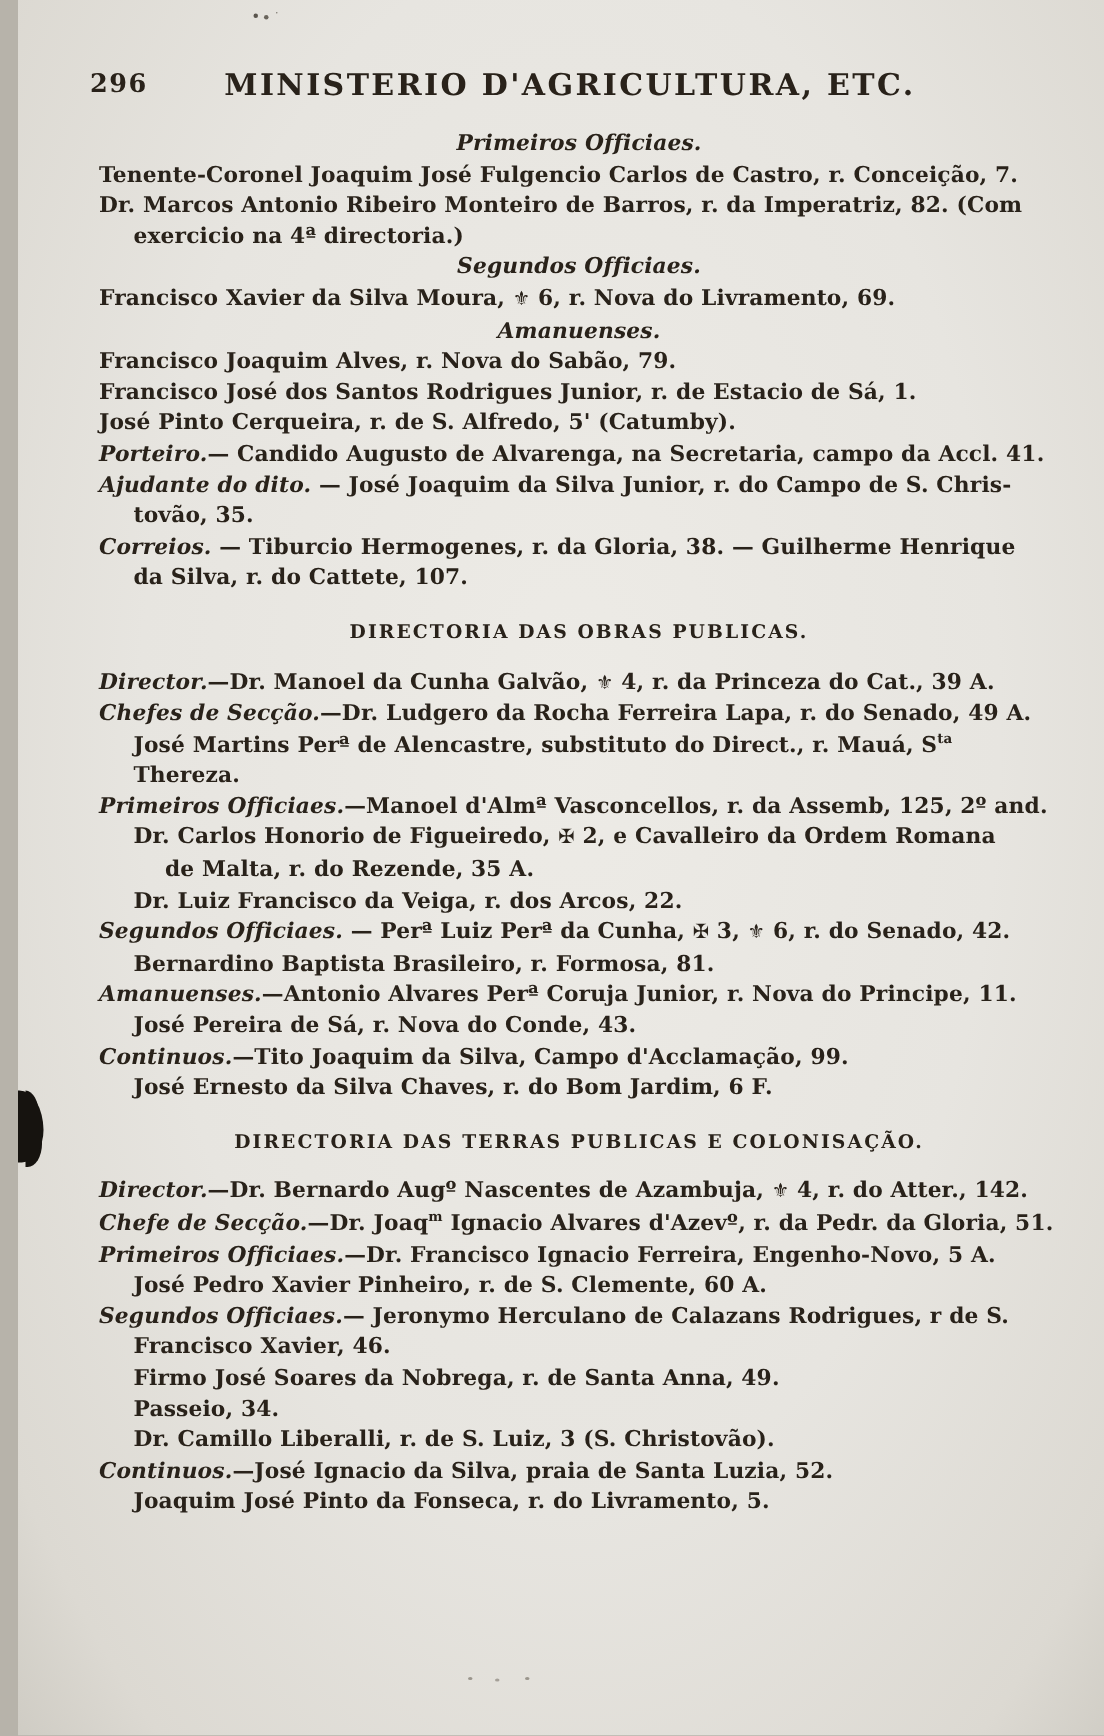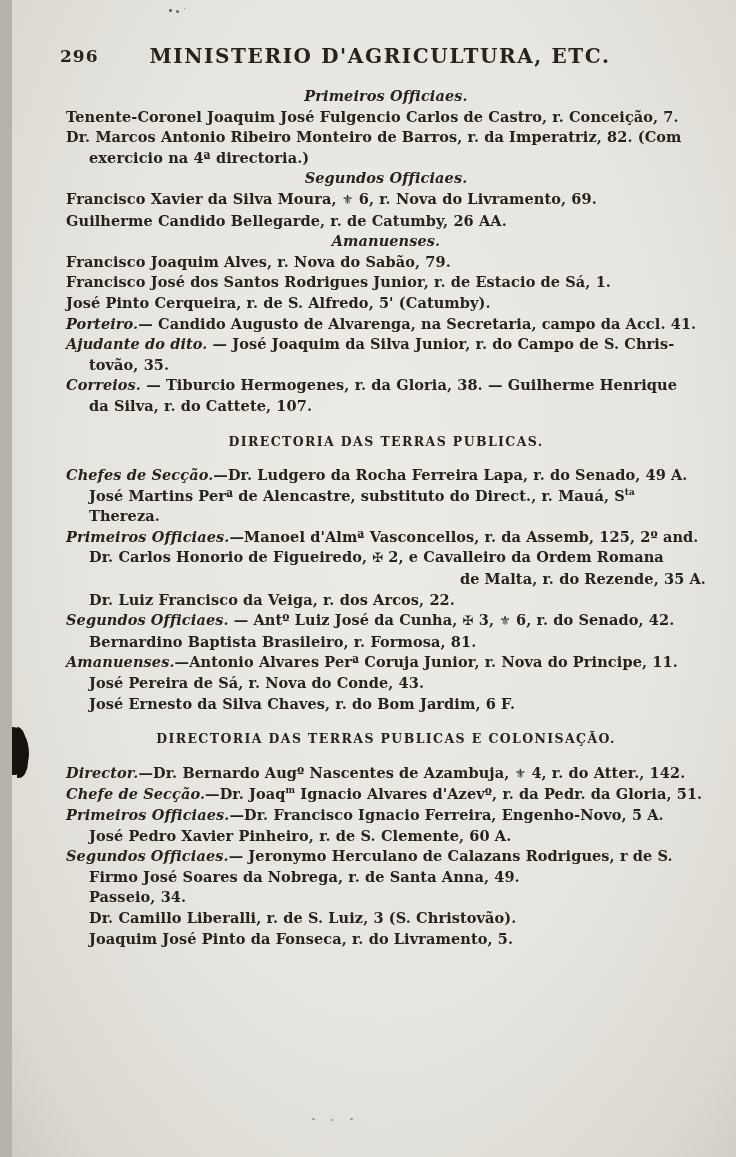--- a/index.html
+++ b/index.html
@@ -36,21 +36,21 @@
     font-weight:bold; letter-spacing:0.1px;
   }
   .content p { margin:0; }
   p.center { text-align:center; font-style:italic; font-weight:bold; }
   p.heading {
     text-align:center; font-size:12.5px; letter-spacing:1.4px;
     font-weight:bold; margin:15px 0 13px 0;
   }
   p.line { padding-left:0; }
   p.indent { padding-left:23px; }
-  p.indent2 { padding-left:44px;text-align:right; }
+  p.indent2 { padding-left:44px; }
   .italic { font-style:italic;text-align:center; }
   .sup { vertical-align:super; font-size:0.62em; line-height:0; }
   .deco { font-weight:normal; font-size:13px; }
   .ink-blot {
     position:absolute; left:0; top:727px;
     width:17px; height:48px;
     background:#16130f;
     border-radius:0 95% 85% 0 / 0 55% 45% 0;
     box-shadow:2px 6px 0 -3px #16130f, 1px -4px 0 -4px #16130f;
   }
@@ -76,48 +76,51 @@
     <span class="pagenum">296</span>
     <span class="title">MINISTERIO D'AGRICULTURA, ETC.</span>
   </div>
   <div class="content">
       <p class="center"><span class="italic">Primeiros Officiaes.</span></p>
       <p class="line"><span>Tenente-Coronel Joaquim José Fulgencio Carlos de Castro, r. Conceição, 7.</span></p>
       <p class="line"><span>Dr. Marcos Antonio Ribeiro Monteiro de Barros, r. da Imperatriz, 82. (Com</span></p>
       <p class="indent"><span>exercicio na 4ª directoria.)</span></p>
       <p class="center"><span class="italic">Segundos Officiaes.</span></p>
       <p class="line"><span>Francisco Xavier da Silva Moura, </span><span class="deco">⚜</span><span> 6, r. Nova do Livramento, 69.</span></p>
-      <p class="line"><span>Guilherme Candido Bellegarde, r. de Catumby, 26 AA.</span></p>
       <p class="center"><span class="italic">Amanuenses.</span></p>
       <p class="line"><span>Francisco Joaquim Alves, r. Nova do Sabão, 79.</span></p>
       <p class="line"><span>Francisco José dos Santos Rodrigues Junior, r. de Estacio de Sá, 1.</span></p>
       <p class="line"><span>José Pinto Cerqueira, r. de S. Alfredo, 5' (Catumby).</span></p>
       <p class="line"><span class="italic">Porteiro.</span><span>— Candido Augusto de Alvarenga, na Secretaria, campo da Accl. 41.</span></p>
       <p class="line"><span class="italic">Ajudante do dito.</span><span> — José Joaquim da Silva Junior, r. do Campo de S. Chris-</span></p>
       <p class="indent"><span>tovão, 35.</span></p>
       <p class="line"><span class="italic">Correios.</span><span> — Tiburcio Hermogenes, r. da Gloria, 38. — Guilherme Henrique</span></p>
       <p class="indent"><span>da Silva, r. do Cattete, 107.</span></p>
-      <p class="heading"><span>DIRECTORIA DAS TERRAS PUBLICAS.</span></p>
+      <p class="heading"><span>DIRECTORIA DAS OBRAS PUBLICAS.</span></p>
+      <p class="line"><span class="italic">Director.</span><span>—Dr. Manoel da Cunha Galvão, </span><span class="deco">⚜</span><span> 4, r. da Princeza do Cat., 39 A.</span></p>
       <p class="line"><span class="italic">Chefes de Secção.</span><span>—Dr. Ludgero da Rocha Ferreira Lapa, r. do Senado, 49 A.</span></p>
       <p class="indent"><span>José Martins Perª de Alencastre, substituto do Direct., r. Mauá, S</span><span class="sup">ta</span><span> Thereza.</span></p>
       <p class="line"><span class="italic">Primeiros Officiaes.</span><span>—Manoel d'Almª Vasconcellos, r. da Assemb, 125, 2º and.</span></p>
       <p class="indent"><span>Dr. Carlos Honorio de Figueiredo, </span><span class="deco">✠</span><span> 2, e Cavalleiro da Ordem Romana</span></p>
       <p class="indent2"><span>de Malta, r. do Rezende, 35 A.</span></p>
       <p class="indent"><span>Dr. Luiz Francisco da Veiga, r. dos Arcos, 22.</span></p>
-      <p class="line"><span class="italic">Segundos Officiaes.</span><span> — Antº Luiz José da Cunha, </span><span class="deco">✠</span><span> 3, </span><span class="deco">⚜</span><span> 6, r. do Senado, 42.</span></p>
+      <p class="line"><span class="italic">Segundos Officiaes.</span><span> — Perª Luiz Perª da Cunha, </span><span class="deco">✠</span><span> 3, </span><span class="deco">⚜</span><span> 6, r. do Senado, 42.</span></p>
       <p class="indent"><span>Bernardino Baptista Brasileiro, r. Formosa, 81.</span></p>
       <p class="line"><span class="italic">Amanuenses.</span><span>—Antonio Alvares Perª Coruja Junior, r. Nova do Principe, 11.</span></p>
       <p class="indent"><span>José Pereira de Sá, r. Nova do Conde, 43.</span></p>
+      <p class="line"><span class="italic">Continuos.</span><span>—Tito Joaquim da Silva, Campo d'Acclamação, 99.</span></p>
       <p class="indent"><span>José Ernesto da Silva Chaves, r. do Bom Jardim, 6 F.</span></p>
       <p class="heading"><span>DIRECTORIA DAS TERRAS PUBLICAS E COLONISAÇÃO.</span></p>
       <p class="line"><span class="italic">Director.</span><span>—Dr. Bernardo Augº Nascentes de Azambuja, </span><span class="deco">⚜</span><span> 4, r. do Atter., 142.</span></p>
       <p class="line"><span class="italic">Chefe de Secção.</span><span>—Dr. Joaq</span><span class="sup">m</span><span> Ignacio Alvares d'Azevº, r. da Pedr. da Gloria, 51.</span></p>
       <p class="line"><span class="italic">Primeiros Officiaes.</span><span>—Dr. Francisco Ignacio Ferreira, Engenho-Novo, 5 A.</span></p>
       <p class="indent"><span>José Pedro Xavier Pinheiro, r. de S. Clemente, 60 A.</span></p>
       <p class="line"><span class="italic">Segundos Officiaes.</span><span>— Jeronymo Herculano de Calazans Rodrigues, r de S.</span></p>
+      <p class="indent"><span>Francisco Xavier, 46.</span></p>
       <p class="indent"><span>Firmo José Soares da Nobrega, r. de Santa Anna, 49.</span></p>
       <p class="indent"><span>Passeio, 34.</span></p>
       <p class="indent"><span>Dr. Camillo Liberalli, r. de S. Luiz, 3 (S. Christovão).</span></p>
+      <p class="line"><span class="italic">Continuos.</span><span>—José Ignacio da Silva, praia de Santa Luzia, 52.</span></p>
       <p class="indent"><span>Joaquim José Pinto da Fonseca, r. do Livramento, 5.</span></p>
     </div>
   <div class="ink-blot"></div>
   <span class="stray-bottom"></span>
 </div>
 
 </body></html>

